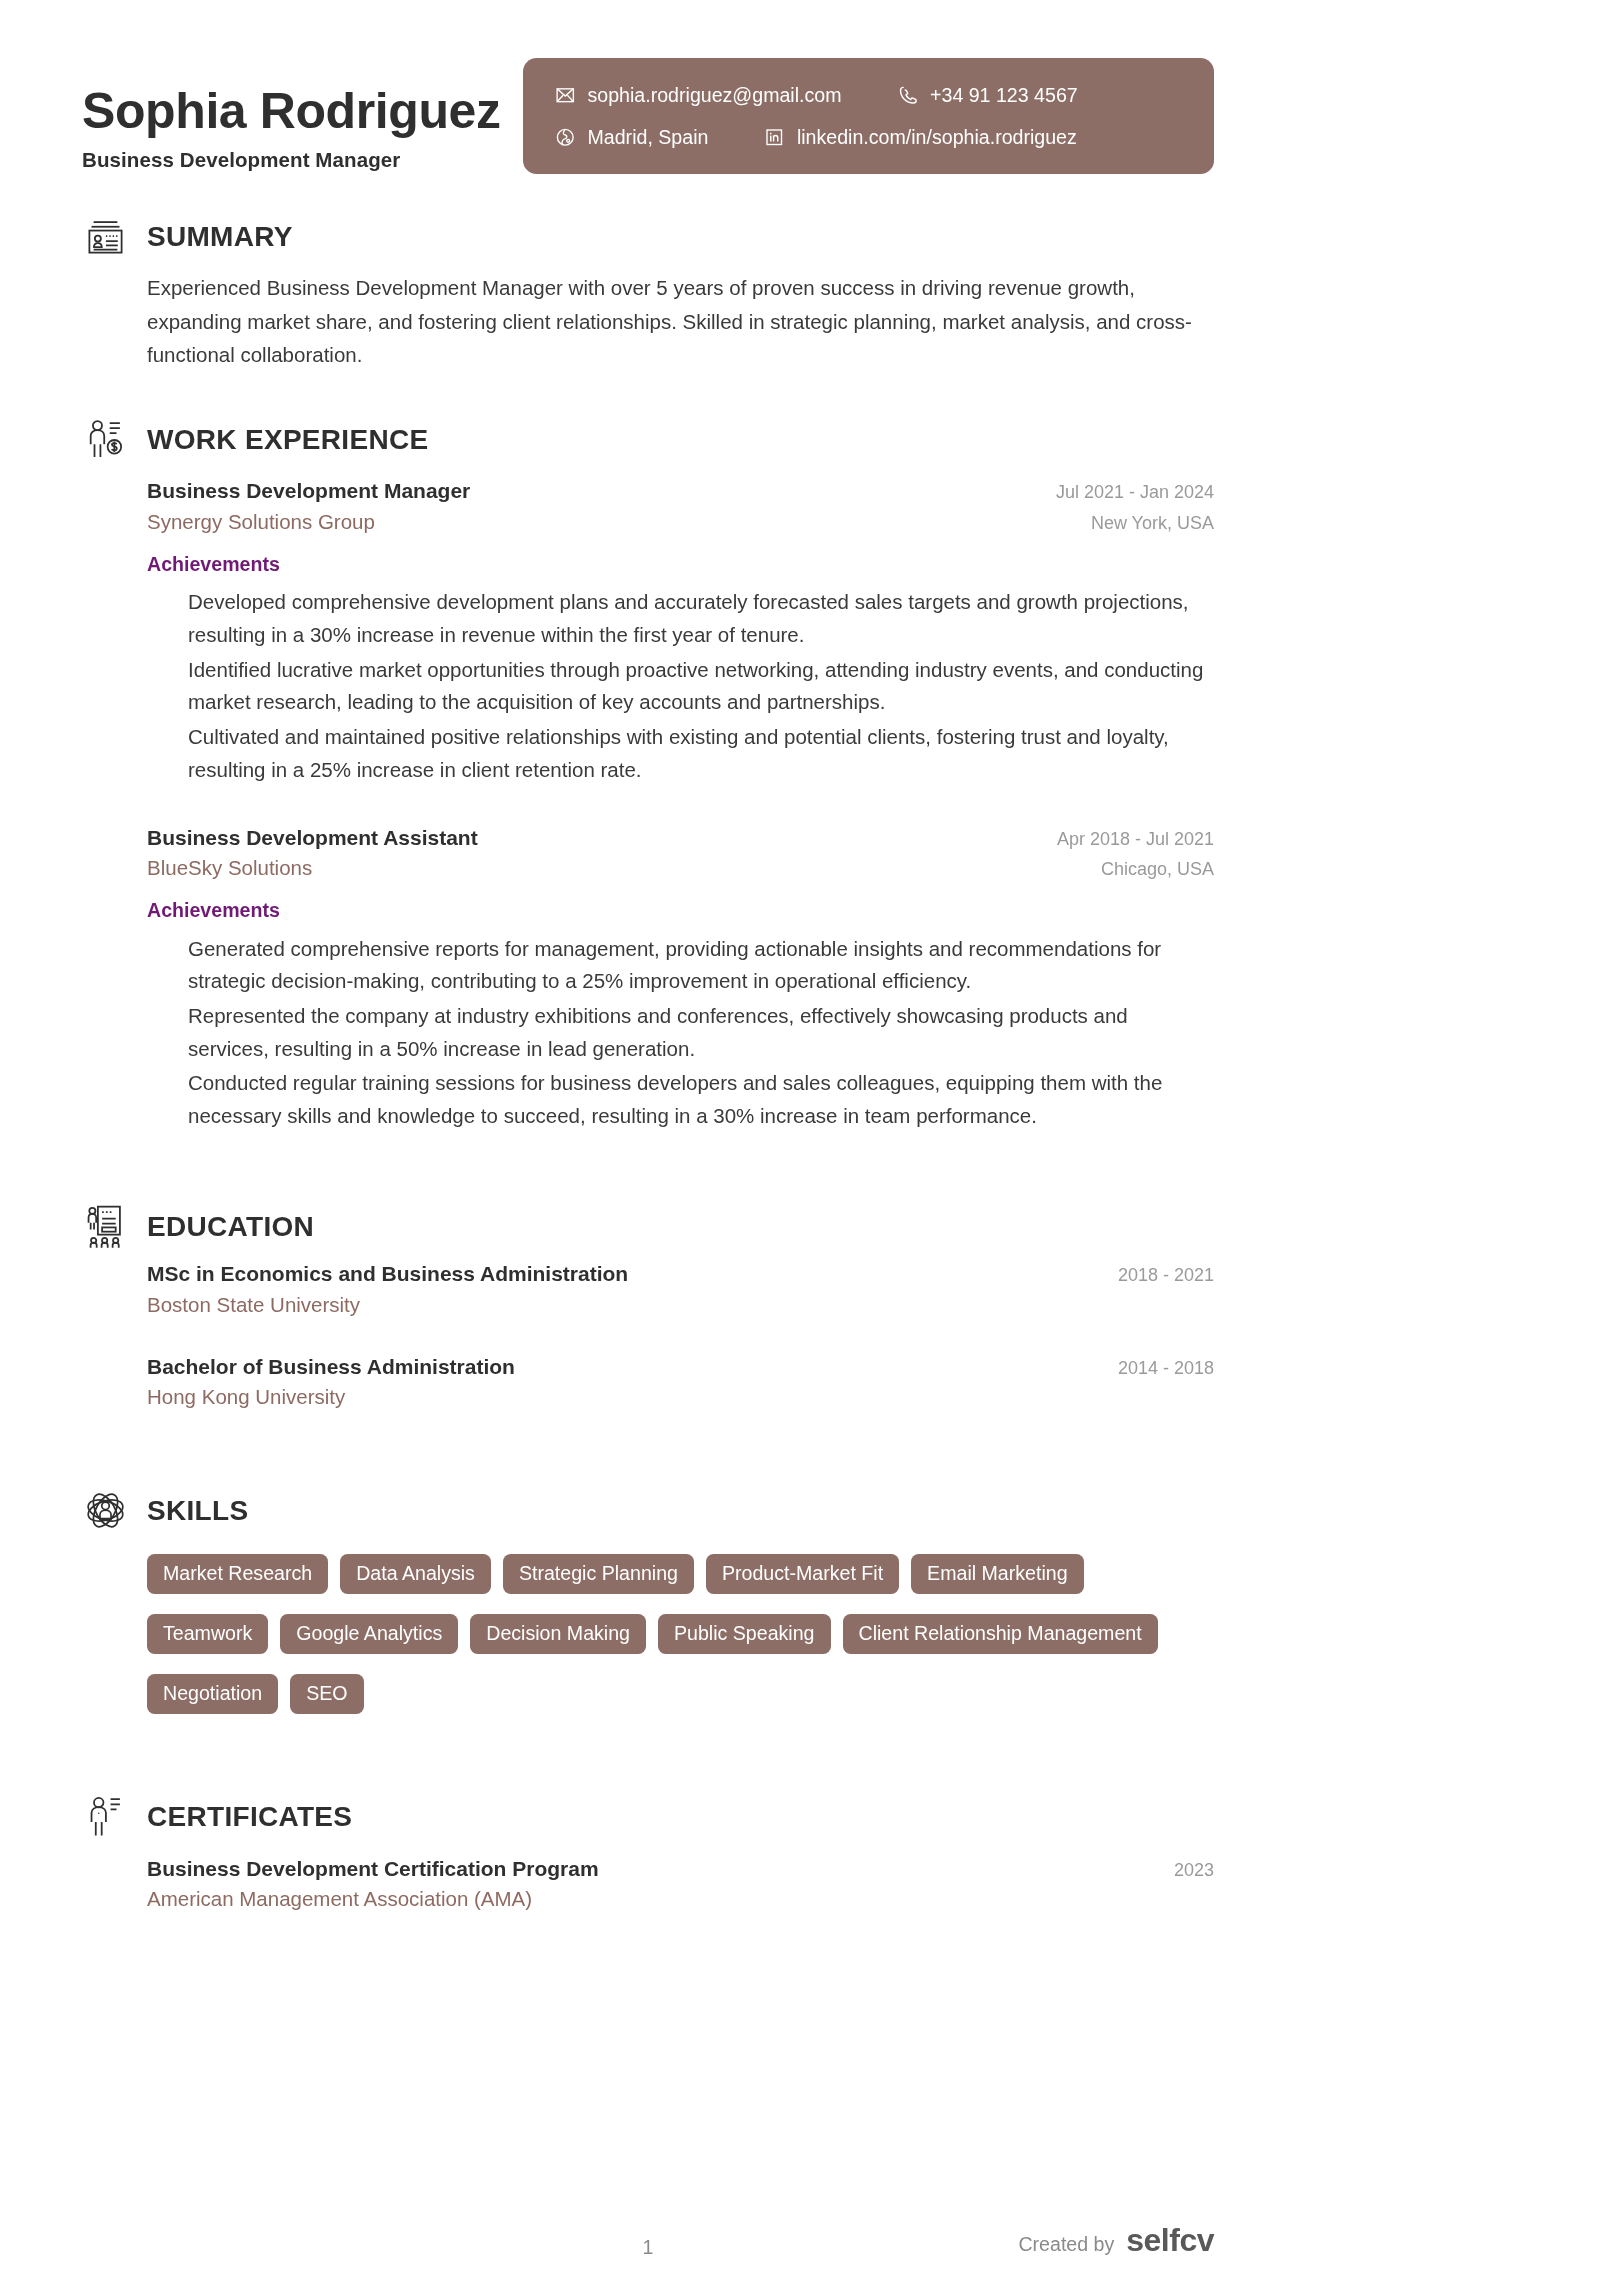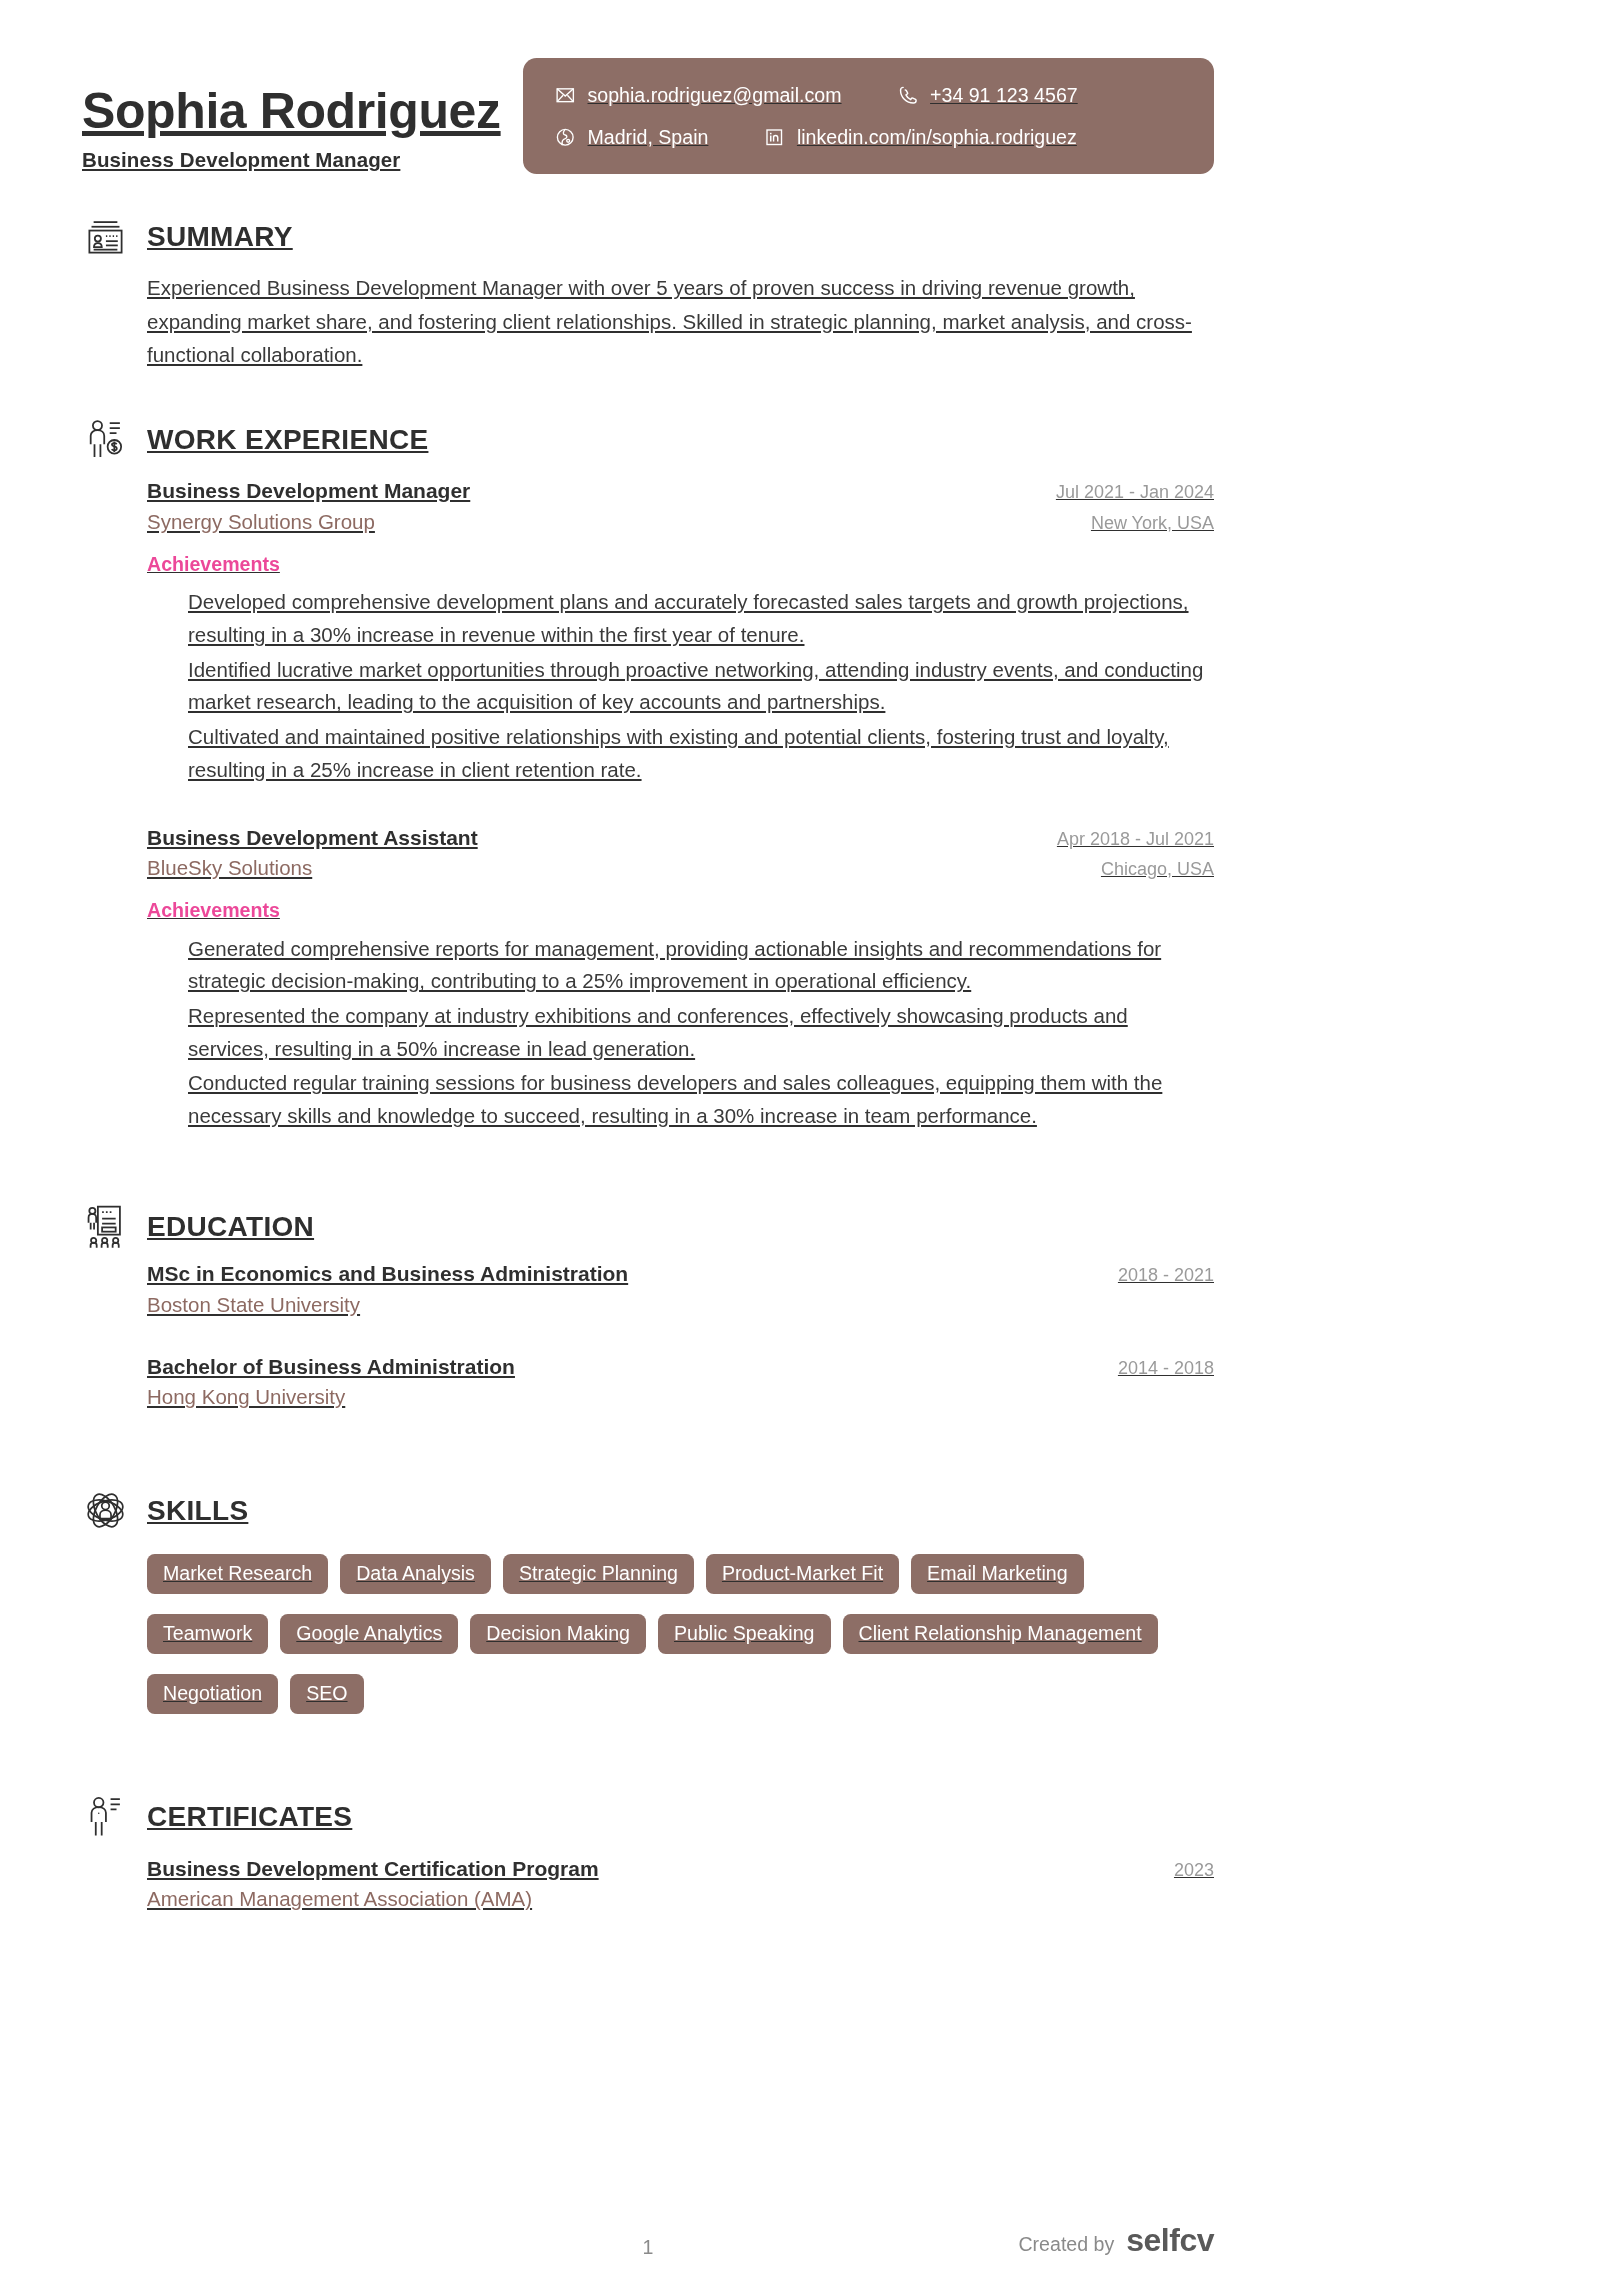--- a/index.html
+++ b/index.html
@@ -14,21 +14,20 @@
     color: #2f2f2f;
     -webkit-font-smoothing: antialiased;
   }
 
   .page {
     position: relative;
     width: 1296px;
     min-height: 2295px;
     background: #ffffff;
     padding: 0 82px 7px 82px;
-    text-decoration: underline;
   }
 
   
   .header {
     display: flex;
     align-items: flex-start;
     justify-content: space-between;
     padding-top: 53px;
   }
 
@@ -149,21 +148,21 @@
   .entry-sub {
     display: flex;
     justify-content: space-between;
     align-items: baseline;
     gap: 25.6px;
   }
 
   .achievements-label {
     font-size: 19.6px;
     font-weight: 700;
-    color: #ec4899;
+    color: #701a75;
     margin-top: 19px;
   }
 
   .achievement-list {
     list-style: none;
     margin-top: 10.2px;
     padding-left: 41px;
   }
 
   .achievement-list li {

